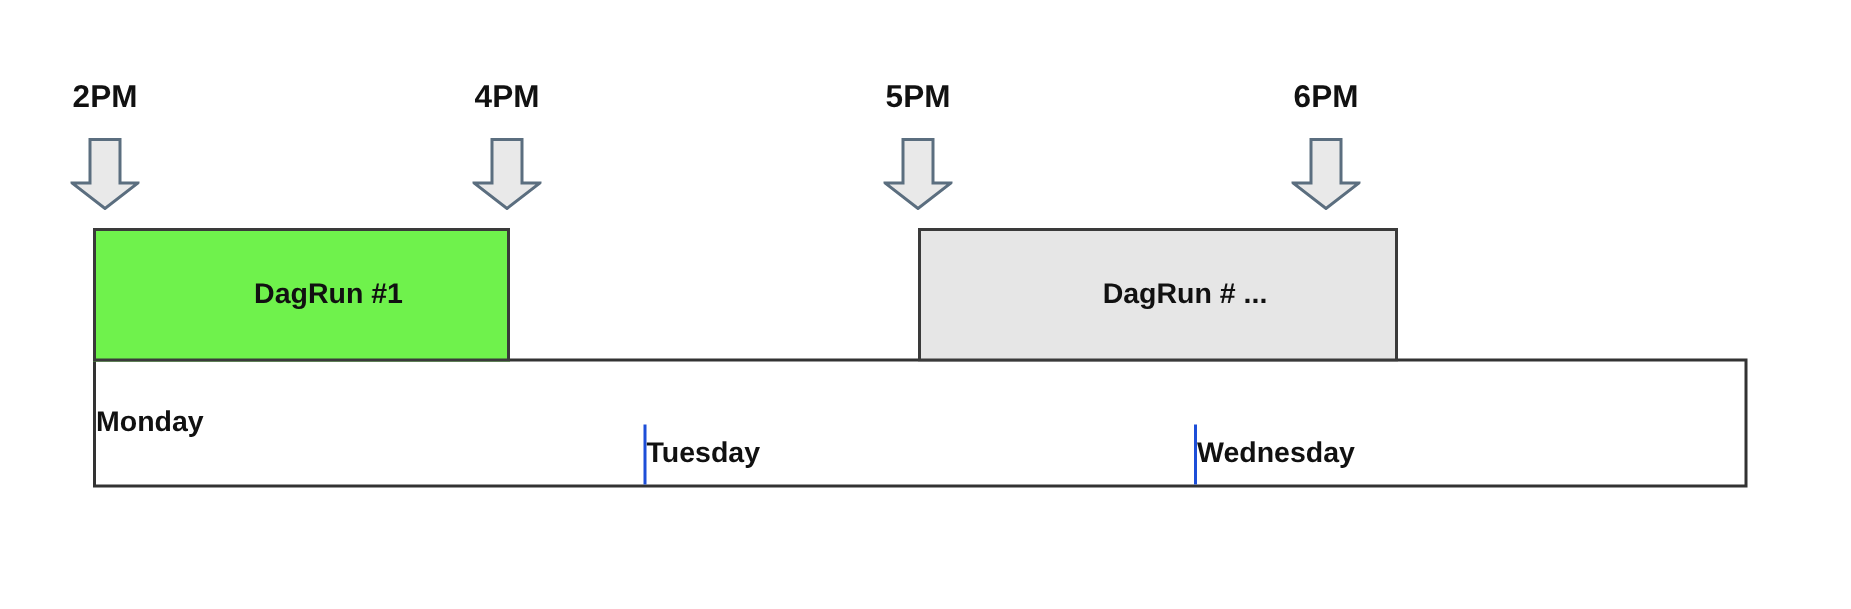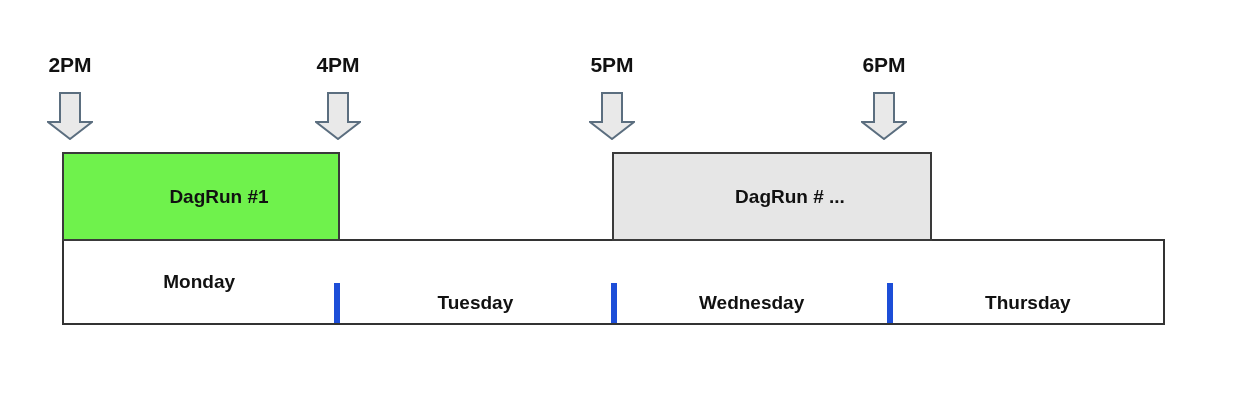--- a/index.html
+++ b/index.html
@@ -70,26 +70,25 @@
     box-sizing: border-box;
     border: 2px solid #333333;
     background: #ffffff;
     display: flex;
     z-index: 1;
   }
   .day-cell {
     flex: 1 1 0;
     display: flex;
     align-items: center;
-    justify-content: center;
     font-size: 19px;
     box-sizing: border-box;
   }
   .day-cell + .day-cell {
-    border-left: 6px solid #1d4ed8;
+    border-left: 2px solid #1d4ed8;
     margin-top: 42px;
   }
 </style>
 </head>
 <body>
 
 <div class="stage">
 
   <div class="time-marker" style="left:70px">
     <div class="time-label">2PM</div>
@@ -130,18 +129,15 @@
   <div class="day-row">
     <div class="day-cell">
       <span>Monday</span>
     </div>
     <div class="day-cell">
       <span>Tuesday</span>
     </div>
     <div class="day-cell">
       <span>Wednesday</span>
     </div>
-    <div class="day-cell">
-      <span>Thursday</span>
-    </div>
   </div>
 
 </div>
 
 </body></html>

